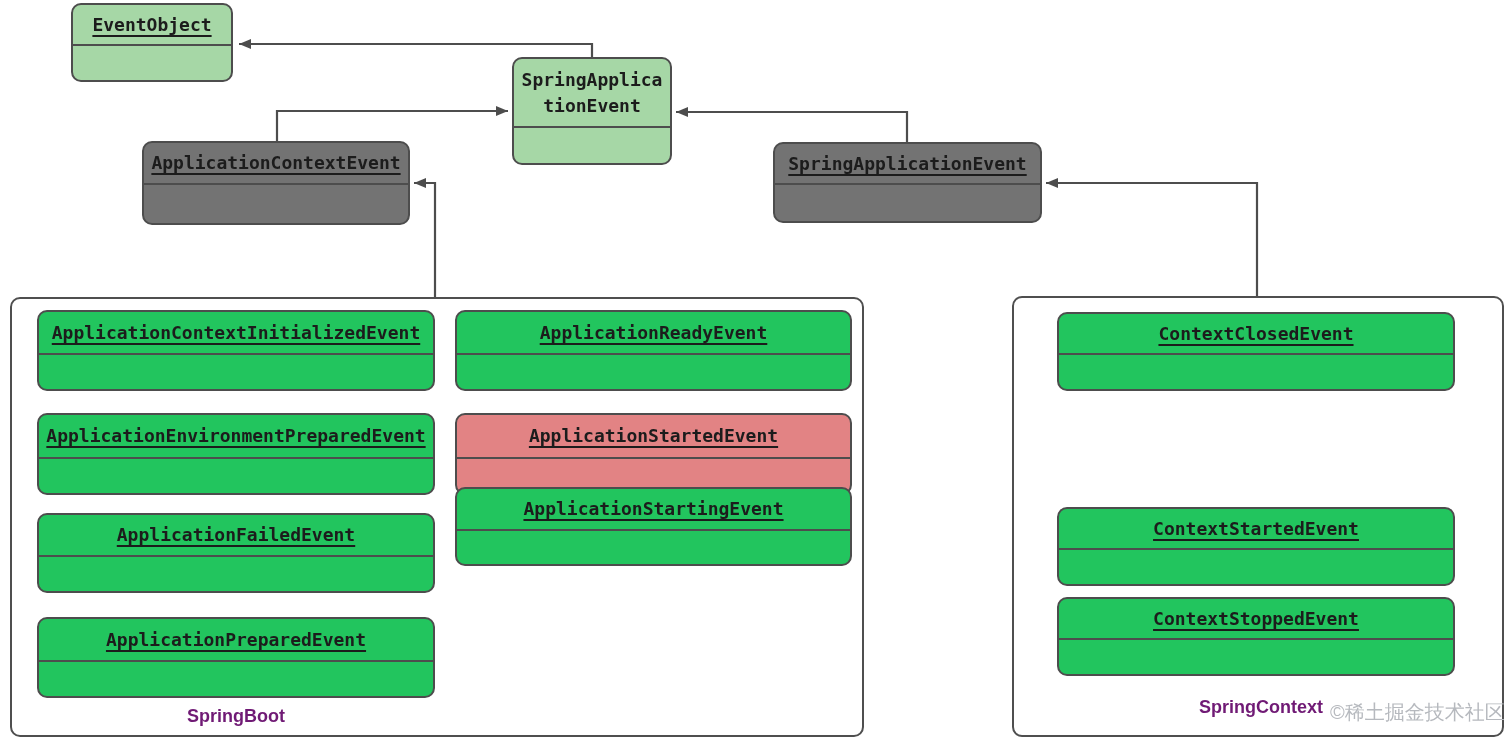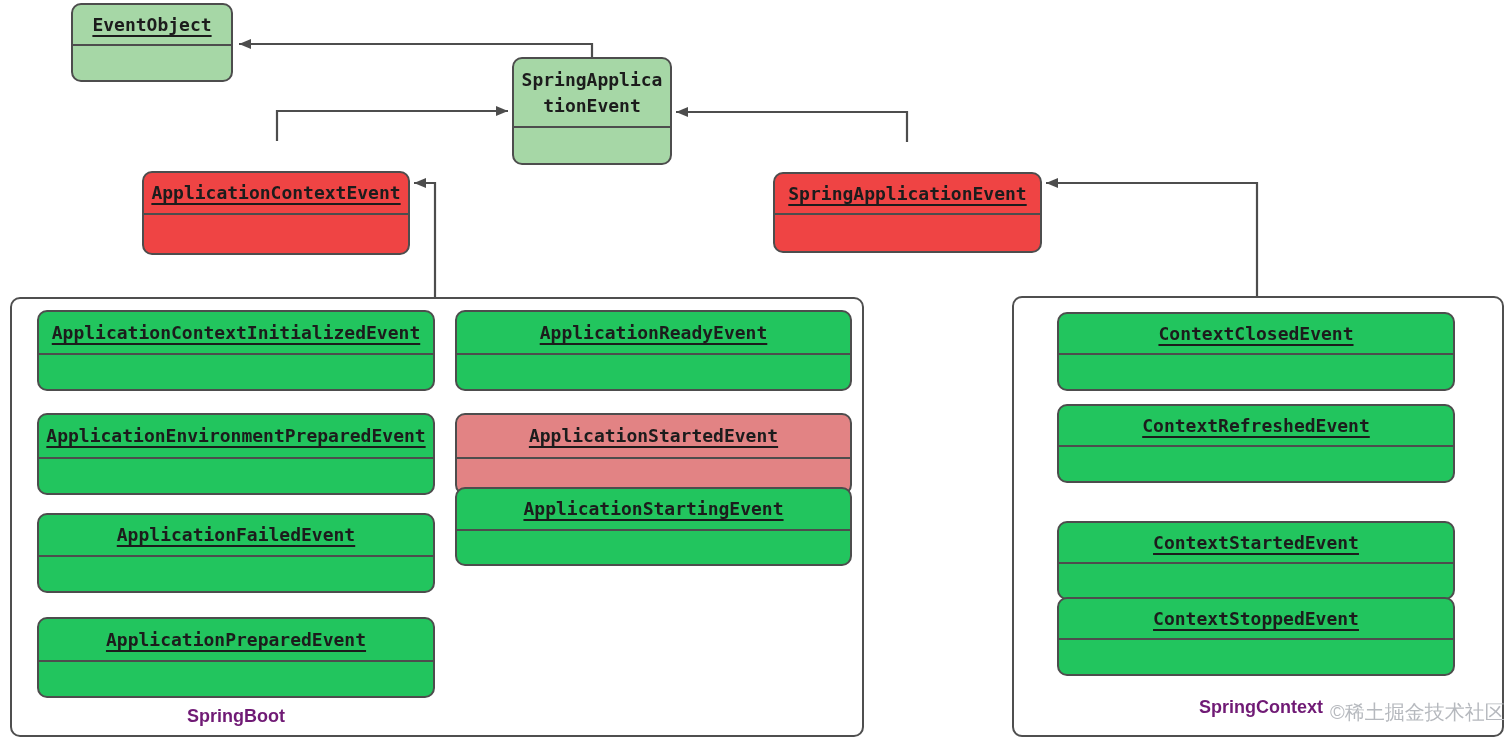--- a/index.html
+++ b/index.html
@@ -9,21 +9,21 @@
              box-sizing:border-box;z-index:1;}
   .wires{position:absolute;left:0;top:0;z-index:2;pointer-events:none;}
   .cls{position:absolute;border:2.5px solid #4d4d4d;border-radius:10px;box-sizing:border-box;
        display:flex;flex-direction:column;overflow:hidden;z-index:3;}
   .cls .t{flex:0 0 auto;border-bottom:2.5px solid #4d4d4d;display:flex;flex-direction:column;
           align-items:center;justify-content:center;font-weight:bold;font-size:18px;
           color:#1c1c1c;letter-spacing:0px;line-height:26px;box-sizing:border-box;}
   .cls .b{flex:1 1 auto;}
   .u{text-decoration:underline;text-decoration-thickness:2px;text-underline-offset:4px;}
   .green{background:#a6d7a6;}
-  .blue{background:#ef4444;margin-top:30px;}
+  .blue{background:#737373;}
   .yellow{background:#22c55e;}
   .red{background:#e28384;}
   .container-label{position:absolute;z-index:4;text-align:center;
                    font-family:"Liberation Sans", sans-serif;font-weight:bold;font-size:18px;
                    color:#701a75;}
   .watermark{position:absolute;z-index:5;font-family:"Liberation Sans", sans-serif;
              font-size:20px;color:#b6b9be;white-space:nowrap;}
 </style>
 </head>
 <body>
@@ -128,28 +128,22 @@
 
   <div class="container-label" style="left:37px;top:706px;width:398px">SpringBoot</div>
 
   <div class="cls yellow" style="left:1057px;top:312px;width:398px;height:79px">
     <div class="t" style="height:41px">
       <span class="u">ContextClosedEvent</span>
     </div>
     <div class="b"></div>
   </div>
 
-  <div class="cls yellow" style="left:1057px;top:404px;width:398px;height:79px">
-    <div class="t" style="height:41px">
-      <span class="u">ContextRefreshedEvent</span>
-    </div>
-    <div class="b"></div>
-  </div>
 
-  <div class="cls yellow" style="left:1057px;top:521px;width:398px;height:79px">
+  <div class="cls yellow" style="left:1057px;top:507px;width:398px;height:79px">
     <div class="t" style="height:41px">
       <span class="u">ContextStartedEvent</span>
     </div>
     <div class="b"></div>
   </div>
 
   <div class="cls yellow" style="left:1057px;top:597px;width:398px;height:79px">
     <div class="t" style="height:41px">
       <span class="u">ContextStoppedEvent</span>
     </div>

